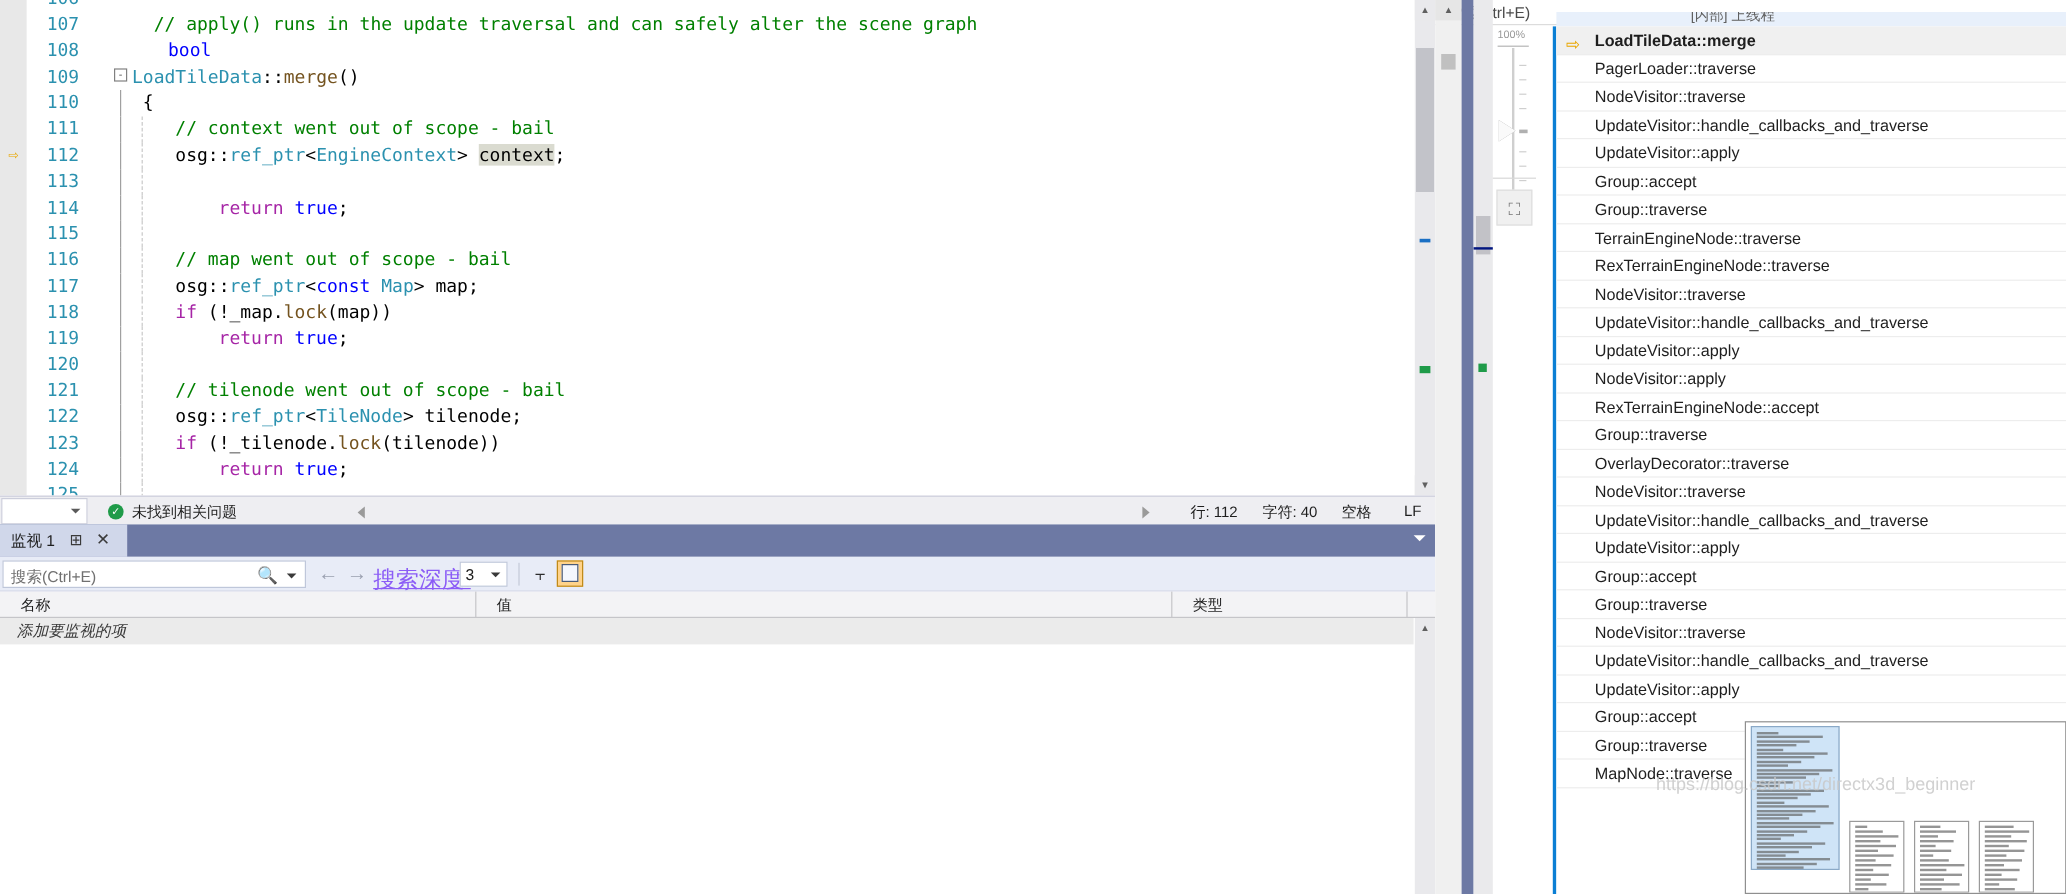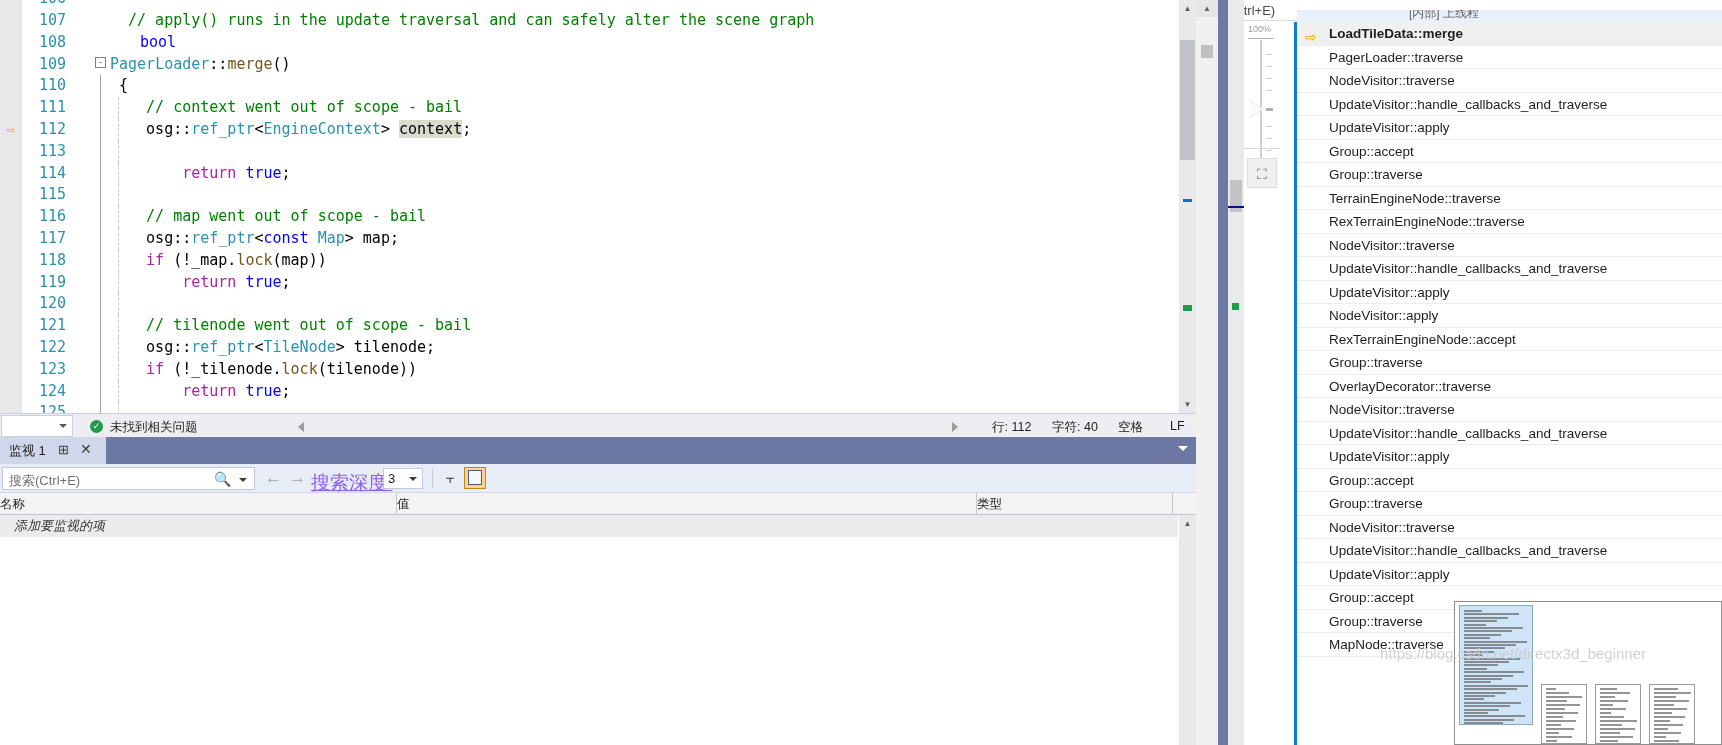--- a/index.html
+++ b/index.html
@@ -206,21 +206,21 @@
     position: absolute; left: 3px; top: 2px; width: 14px; height: 15px;
     border: 1px solid #4a5b77; background: #f4f7fd;
   }
 
   #watch-headers {
     position: absolute; left: 0; top: 56px; width: 1196px; height: 22px;
     background: #f3f3f5; border-bottom: 1px solid #c5c5c9;
   }
   .wh {
     position: absolute; top: 0; height: 22px; font-size: 12.5px; color: #1e1e1e;
-    padding-left: 0; line-height: 22px; border-right: 1px solid #c5c5c9;
+    padding-left: 17px; line-height: 22px; border-right: 1px solid #c5c5c9;
   }
   #wh-name  { left: 0px;   width: 397px; }
   #wh-value { left: 397px; width: 580px; }
   #wh-type  { left: 977px; width: 196px; }
 
   #watch-rows {
     position: absolute; left: 0; top: 78px; width: 1178px; height: 230px;
     background: #fff;
   }
   #watch-empty-row {
@@ -373,21 +373,21 @@
 <div id="root">
 
   <div id="left-col">
 
     <div id="editor-area">
       <div id="indicator-margin"></div>
       <div id="code-rows">
           <div class="crow" style="height: 10px;"><span class="lnum" style="top: -12px;">106</span><span class="ctext" style="left: 110px;"></span></div>
           <div class="crow"><span class="lnum">107</span><span class="ctext" style="left: 128.04px;"><span class="t-com">// apply() runs in the update traversal and can safely alter the scene graph</span></span></div>
           <div class="crow"><span class="lnum">108</span><span class="ctext" style="left: 128.04px; margin-left: 12px;"><span class="t-kw">bool</span></span></div>
-          <div class="crow"><span class="lnum">109</span><span class="outline">-</span><span class="ctext" style="left: 110px;"><span class="t-type">PagerLoader</span><span class="t-pln">::</span><span class="t-fn">merge</span><span class="t-pln">()</span></span></div>
+          <div class="crow"><span class="lnum">109</span><span class="outline">-</span><span class="ctext" style="left: 110px;"><span class="t-type">LoadTileData</span><span class="t-pln">::</span><span class="t-fn">merge</span><span class="t-pln">()</span></span></div>
           <div class="crow"><span class="lnum">110</span><span class="vbar"></span><span class="ctext" style="left: 119.02px;"><span class="t-pln">{</span></span></div>
           <div class="crow"><span class="lnum">111</span><span class="vbar"></span><span class="vdash"></span><span class="ctext" style="left: 146.08px;"><span class="t-com">// context went out of scope - bail</span></span></div>
           <div class="crow"><span class="gutter-ind">⇨</span><span class="lnum">112</span><span class="vbar"></span><span class="vdash"></span><span class="ctext" style="left: 146.08px;"><span class="t-pln">osg</span><span class="t-pln">::</span><span class="t-type">ref_ptr</span><span class="t-pln">&lt;</span><span class="t-type">EngineContext</span><span class="t-pln">&gt; </span><span class="t-pln t-hl">context</span><span class="t-pln">;</span></span></div>
           <div class="crow"><span class="lnum">113</span><span class="vbar"></span><span class="vdash"></span></div>
           <div class="crow"><span class="lnum">114</span><span class="vbar"></span><span class="vdash"></span><span class="ctext" style="left: 182.16px;"><span class="t-kw2">return</span><span class="t-pln"> </span><span class="t-kw">true</span><span class="t-pln">;</span></span></div>
           <div class="crow"><span class="lnum">115</span><span class="vbar"></span><span class="vdash"></span><span class="ctext" style="left: 146.08px;"></span></div>
           <div class="crow"><span class="lnum">116</span><span class="vbar"></span><span class="vdash"></span><span class="ctext" style="left: 146.08px;"><span class="t-com">// map went out of scope - bail</span></span></div>
           <div class="crow"><span class="lnum">117</span><span class="vbar"></span><span class="vdash"></span><span class="ctext" style="left: 146.08px;"><span class="t-pln">osg::</span><span class="t-type">ref_ptr</span><span class="t-pln">&lt;</span><span class="t-kw">const</span><span class="t-pln"> </span><span class="t-type">Map</span><span class="t-pln">&gt; map;</span></span></div>
           <div class="crow"><span class="lnum">118</span><span class="vbar"></span><span class="vdash"></span><span class="ctext" style="left: 146.08px;"><span class="t-kw2">if</span><span class="t-pln"> (!_map.</span><span class="t-fn">lock</span><span class="t-pln">(map))</span></span></div>
           <div class="crow"><span class="lnum">119</span><span class="vbar"></span><span class="vdash"></span><span class="ctext" style="left: 182.16px;"><span class="t-kw2">return</span><span class="t-pln"> </span><span class="t-kw">true</span><span class="t-pln">;</span></span></div>

